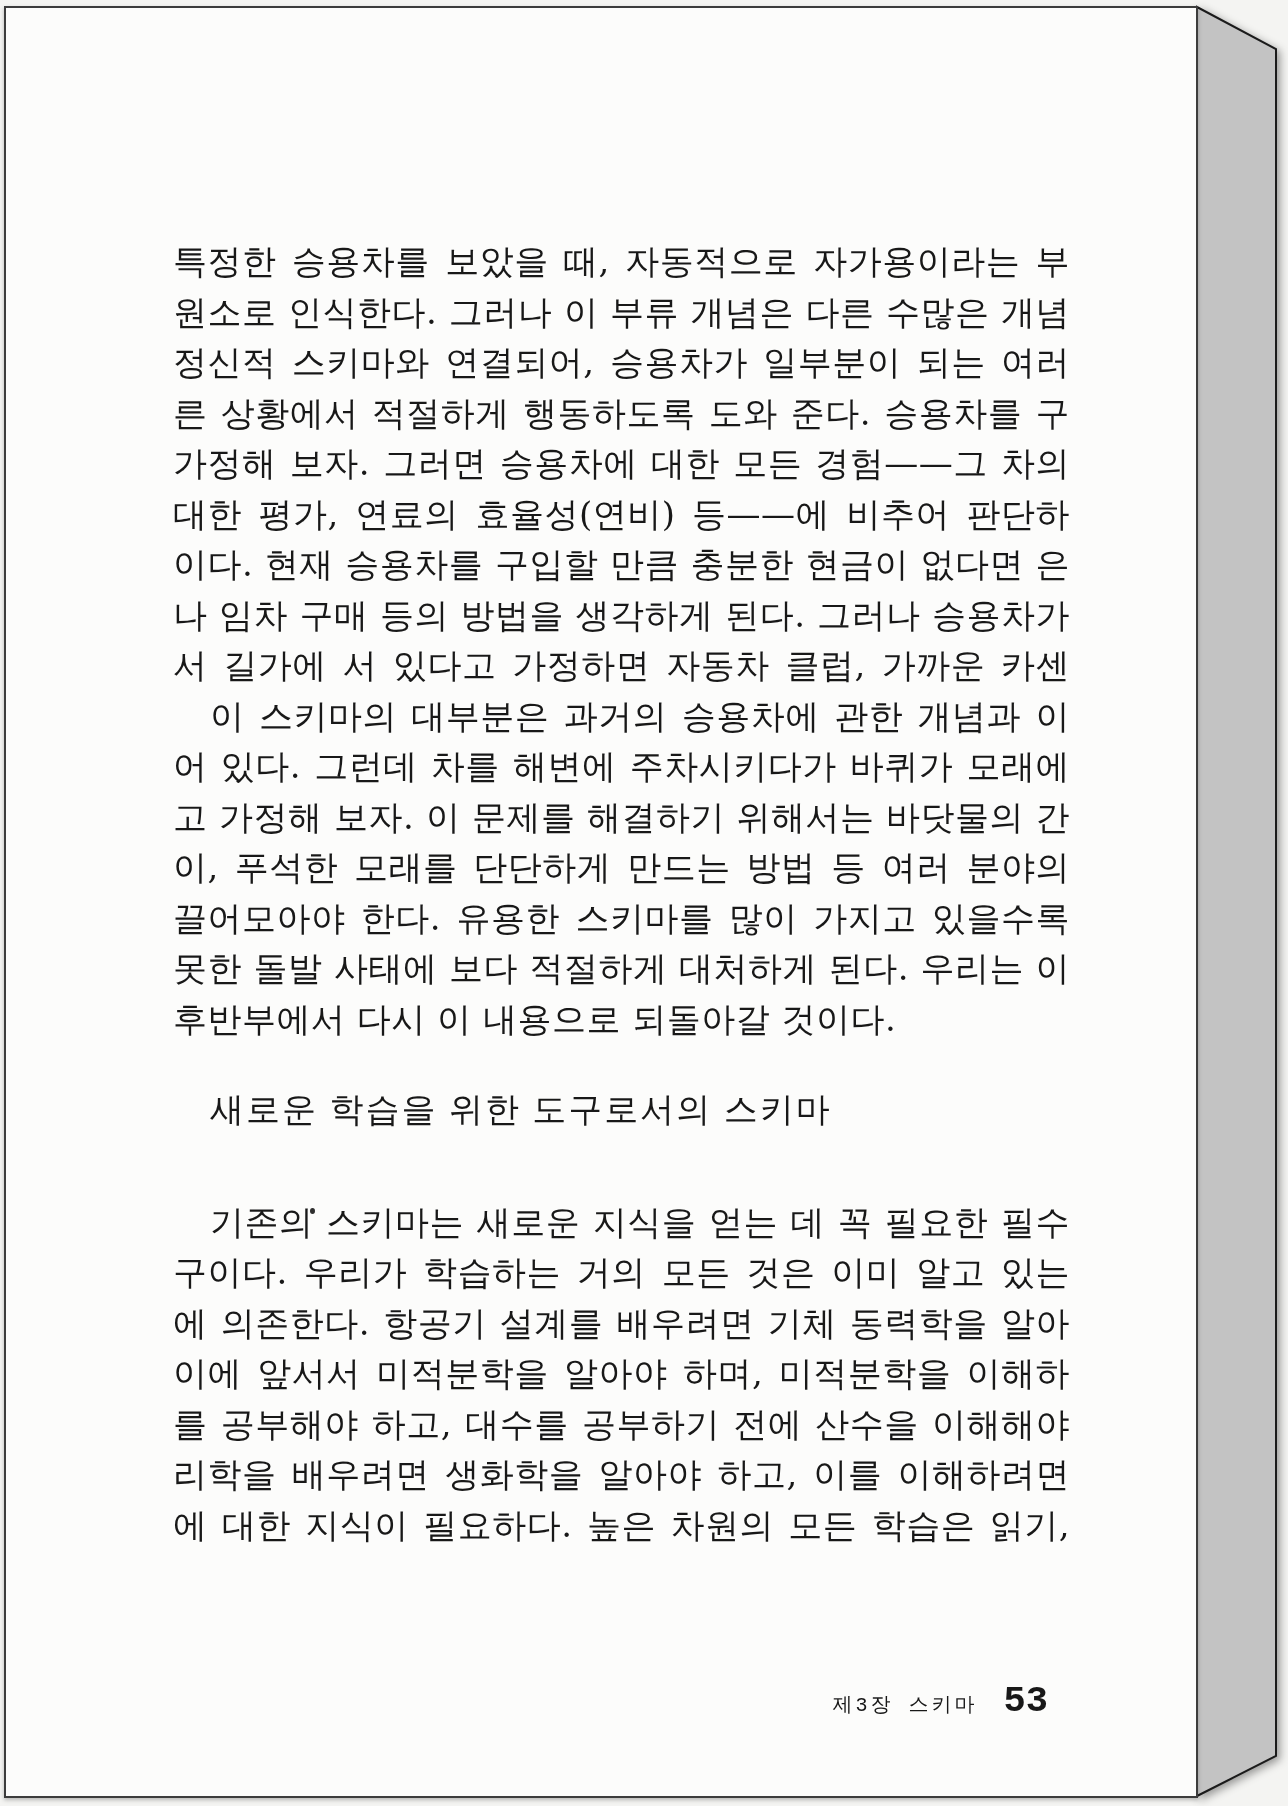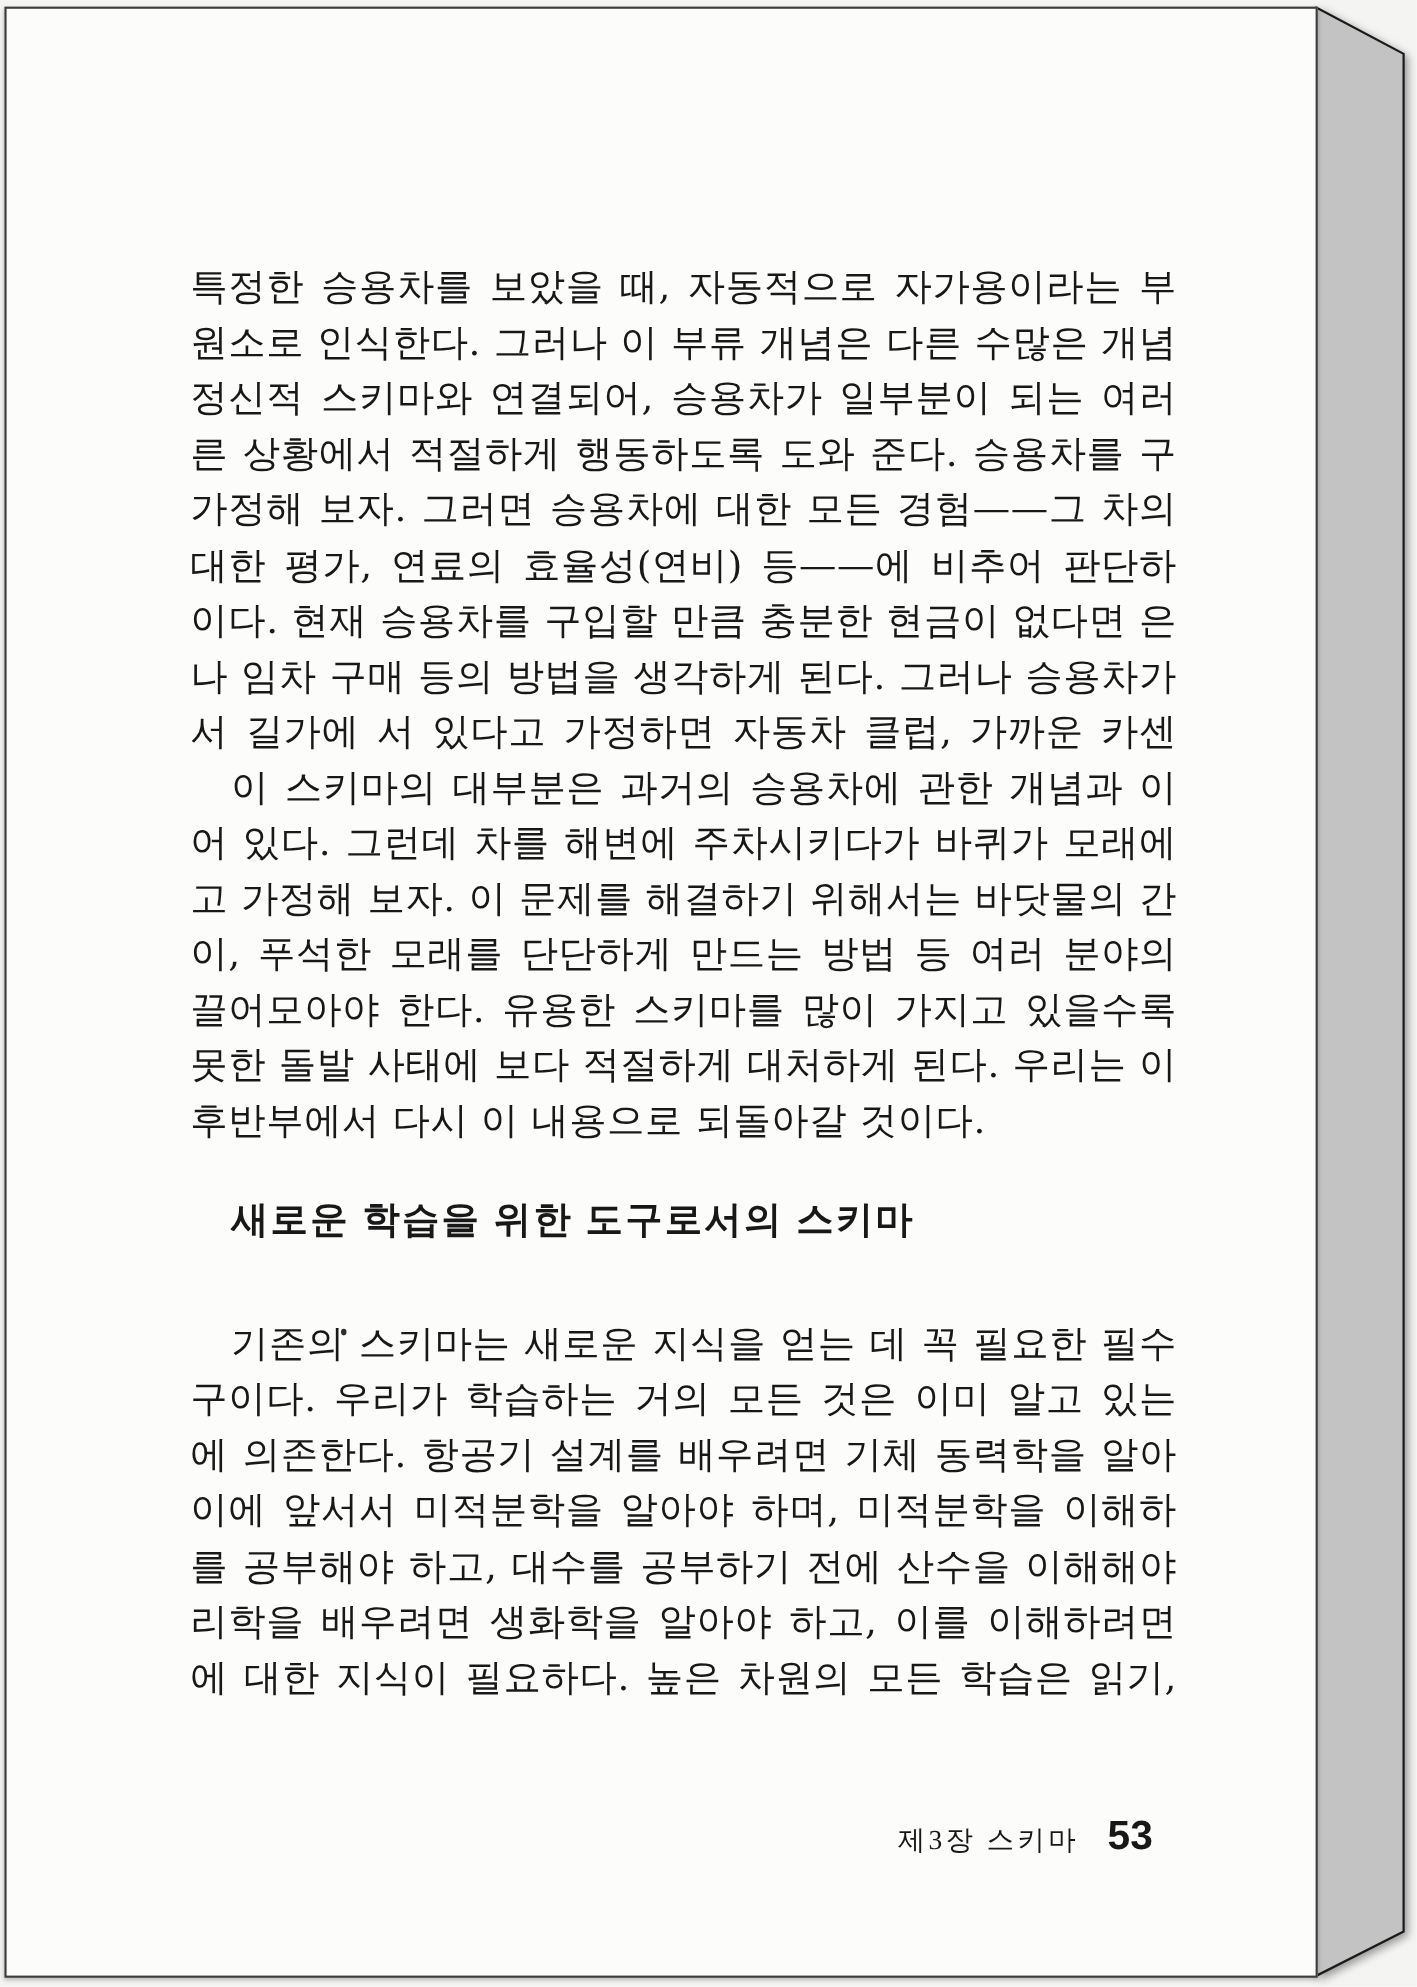--- a/index.html
+++ b/index.html
@@ -54,21 +54,21 @@
   }
   .line.last{text-align-last:left;}
   .line.indent{text-indent:37px;}
   .heading{
     margin-top:40px;
     margin-bottom:62px;
     height:50.5px;
     line-height:50.5px;
     font-size:34px;
     font-family:"Liberation Sans", sans-serif;
-    font-weight:700;
+    font-weight:400;
     letter-spacing:2px;
     text-indent:37px;
     white-space:nowrap;
   }
   .ink-dot{
     position:absolute;
     left:304px;top:1200px;
     width:5px;height:6px;
     background:#2e2e2e;
     border-radius:50%;
@@ -76,30 +76,31 @@
   .footer{
     position:absolute;
     top:1642px;
     right:148px;
     display:flex;
     align-items:baseline;
     gap:26px;
     color:var(--ink);
   }
   .footer-chapter{
-    font-size:25px;
+    font-size:20px;
     line-height:38px;
     letter-spacing:3px;
-    font-family:Liberation Serif, serif;
+    font-family:Liberation Mono, monospace;
   }
   .footer-pagenum{
     font-size:37px;
     line-height:38px;
     font-weight:bold;
-    font-family:Liberation Sans, sans-serif;
+    font-family:Liberation Mono, monospace;
+    margin-top:32px;
   }
 </style>
 </head>
 <body>
 
 <div class="stage">
 
   <svg class="edge-svg" viewBox="0 0 1288 1806" xmlns="http://www.w3.org/2000/svg" aria-hidden="true">
     <polygon points="1197,7 1276,49 1276,1756 1197,1796"></polygon>
   </svg>

